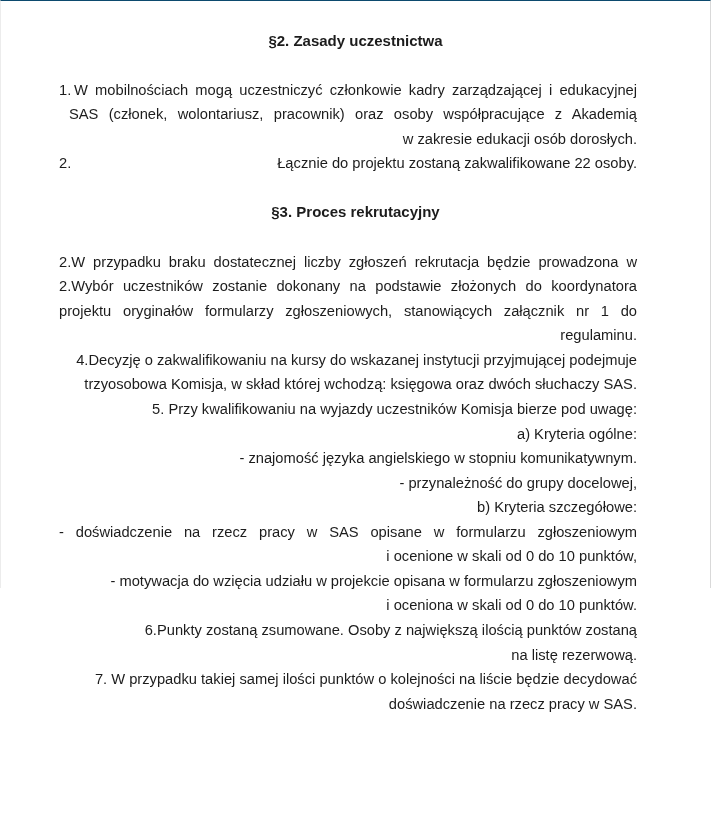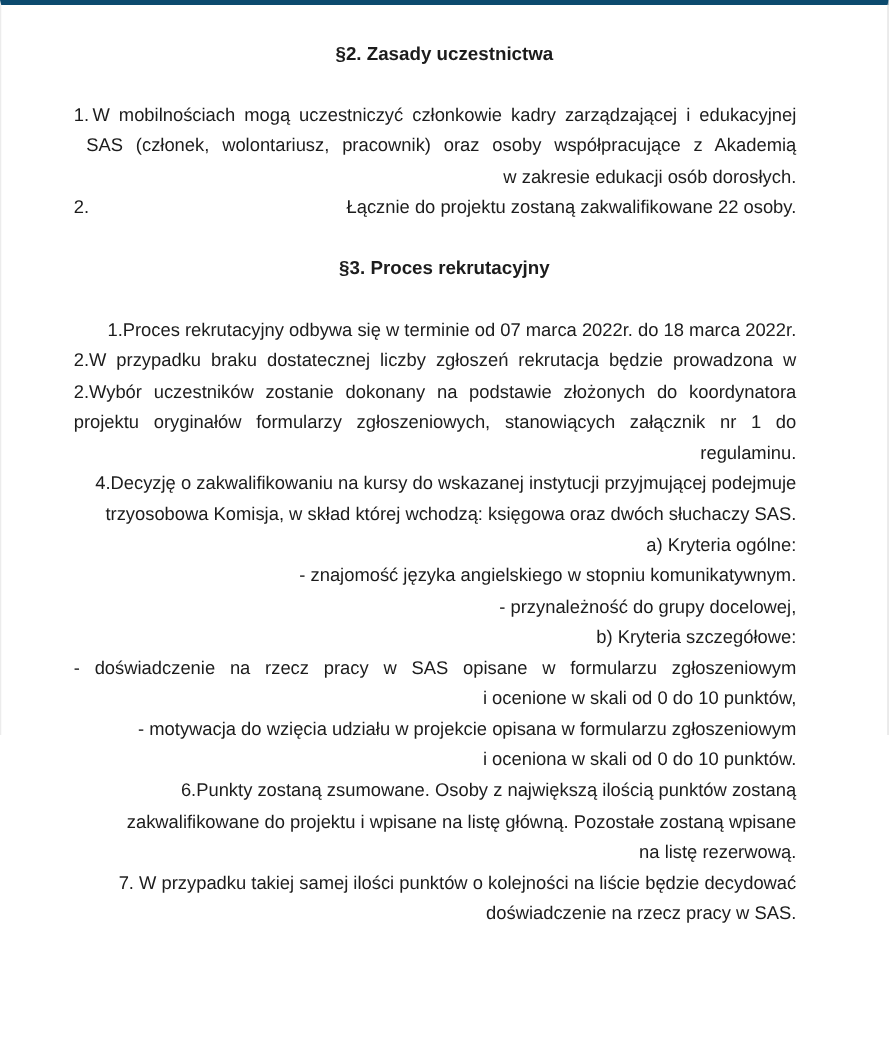--- a/index.html
+++ b/index.html
@@ -8,21 +8,21 @@
     background: #ffffff;
     overflow: hidden;
     font-family: "Liberation Sans", "DejaVu Sans", sans-serif;
   }
   .page {
     box-sizing: border-box;
     width: 711px; height: 588px;
     background: #ffffff;
     border-left: 1px solid #ececec;
     border-right: 1px solid #d9d9d9;
-    border-top: 4px solid #0c4a6e;
+    border-top: 1px solid #0c4a6e;
     padding: 27.5px 73px 0 58px;
     color: #1c1c1c;
   }
   .ln {
     height: 24.57px;
     line-height: 24.57px;
     font-size: 14.7px;
     white-space: nowrap;
     position: relative;
     text-align: right;
@@ -52,34 +52,33 @@
   <div>
       <div class="ln heading">§2. Zasady uczestnictwa</div>
       <div class="ln"></div>
       <div class="ln just li-first"><span class="marker">1.</span><span>W mobilnościach mogą uczestniczyć członkowie kadry zarządzającej i edukacyjnej</span></div>
       <div class="ln just li-cont"><span>SAS (członek, wolontariusz, pracownik) oraz osoby współpracujące z Akademią</span></div>
       <div class="ln li-cont"><span>w zakresie edukacji osób dorosłych.</span></div>
       <div class="ln li-first"><span class="marker">2.</span><span>Łącznie do projektu zostaną zakwalifikowane 22 osoby.</span></div>
       <div class="ln"></div>
       <div class="ln heading">§3. Proces rekrutacyjny</div>
       <div class="ln"></div>
-      <div class="ln"><span>1.Proces rekrutacyjny odbywa się w terminie od 07 marca 2022r. do 18 marca 2022r.</span></div>
       <div class="ln just"><span>2.W przypadku braku dostatecznej liczby zgłoszeń rekrutacja będzie prowadzona w</span></div>
       <div class="ln just"><span>2.Wybór uczestników zostanie dokonany na podstawie złożonych do koordynatora</span></div>
       <div class="ln just"><span>projektu oryginałów </span><b>formularzy zgłoszeniowych</b><span>, stanowiących załącznik nr 1 do</span></div>
       <div class="ln"><span>regulaminu.</span></div>
       <div class="ln"><span>4.Decyzję o zakwalifikowaniu na kursy do wskazanej instytucji przyjmującej podejmuje</span></div>
       <div class="ln"><span>trzyosobowa Komisja, w skład której wchodzą: księgowa oraz dwóch słuchaczy SAS.</span></div>
+      <div class="ln"><span>5. Przy kwalifikowaniu na wyjazdy uczestników Komisja bierze pod uwagę:</span></div>
       <div class="ln"><span>a) Kryteria ogólne:</span></div>
       <div class="ln"><span>- znajomość języka angielskiego w stopniu komunikatywnym.</span></div>
       <div class="ln"><span>- przynależność do grupy docelowej,</span></div>
       <div class="ln"><span>b) Kryteria szczegółowe:</span></div>
       <div class="ln just"><span>- doświadczenie na rzecz pracy w SAS opisane w formularzu zgłoszeniowym</span></div>
       <div class="ln"><span>i ocenione w skali od 0 do 10 punktów,</span></div>
       <div class="ln"><span>- motywacja do wzięcia udziału w projekcie opisana w formularzu zgłoszeniowym</span></div>
       <div class="ln"><span>i oceniona w skali od 0 do 10 punktów.</span></div>
       <div class="ln"><span>6.Punkty zostaną zsumowane. Osoby z największą ilością punktów zostaną</span></div>
-      <div class="ln"><span>zakwalifikowane do projektu i wpisane na </span><b>listę główną</b><span>. Pozostałe zostaną wpisane</span></div>
       <div class="ln"><span>na </span><b>listę rezerwową.</b></div>
       <div class="ln"><span>7. W przypadku takiej samej ilości punktów o kolejności na liście będzie decydować</span></div>
       <div class="ln"><span>doświadczenie na rzecz pracy w SAS.</span></div>
     </div>
 </div>
 
 </body></html>

